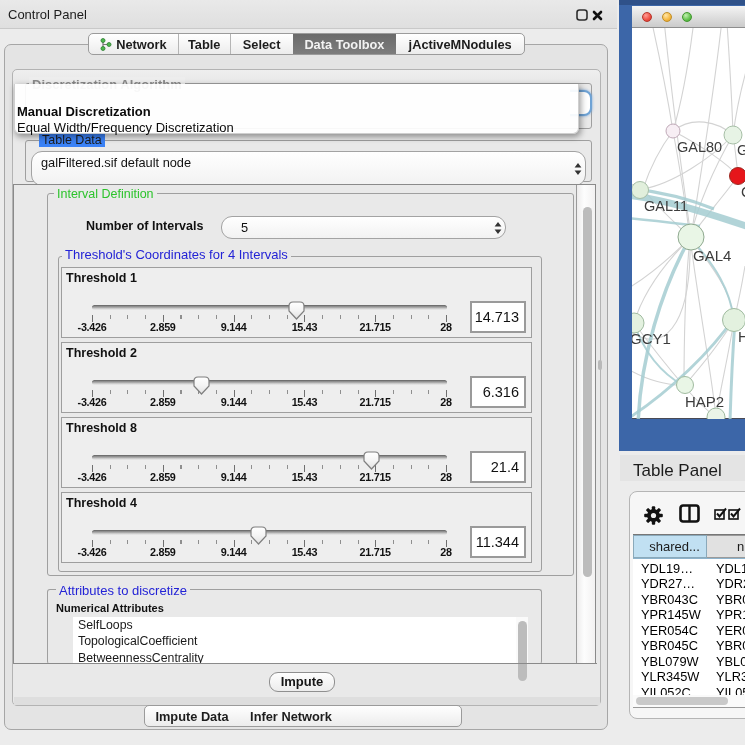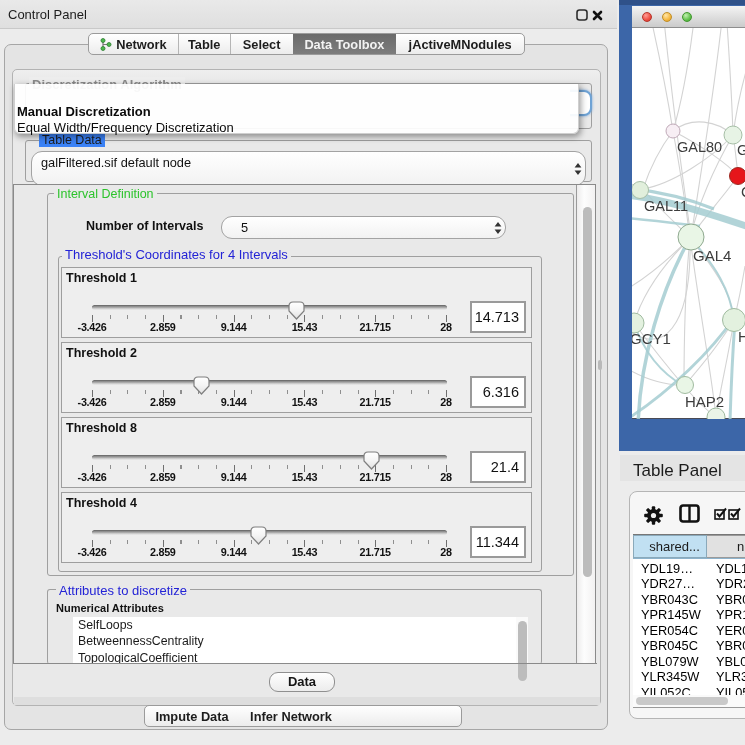--- a/index.html
+++ b/index.html
@@ -270,29 +270,29 @@
       </svg></div>
   <div class="vbox">11.344</div>
 </div>
 
 
 <div class="group" style="left:47px;top:589px;width:495px;height:75px;border-bottom:none"></div>
 <div class="gtitle" style="left:56px;top:583px;background:#e9e9e9;color:#2323d6;font-size:13px">Attributes to discretize</div>
 <div class="abs" style="left:56px;top:602px;font-size:11px;font-weight:bold;color:#111">Numerical Attributes</div>
 <div id="attrlist">
     <div>SelfLoops</div>
+    <div>TopologicalCoefficient</div>
     <div>BetweennessCentrality</div>
-    <div>TopologicalCoefficient</div>
   </div>
 <div id="alsb">
     <div class="th"></div>
   </div>
 <div class="abs" style="left:13px;top:663px;width:584px;height:1px;background:#8a8a8a"></div>
 
-<div id="apply">Data</div>
+<div id="apply">Impute</div>
 <div class="abs" style="left:14px;top:697px;width:586px;height:8px;background:#dedede"></div>
 
 
 <div class="tabstrip" style="left:144px;top:705px;width:318px">
   <div class="seg" style="width:94px">Impute Data</div>
   <div class="seg" style="width:104px">Infer Network</div>
 </div>
 
 
 <div id="popup">

